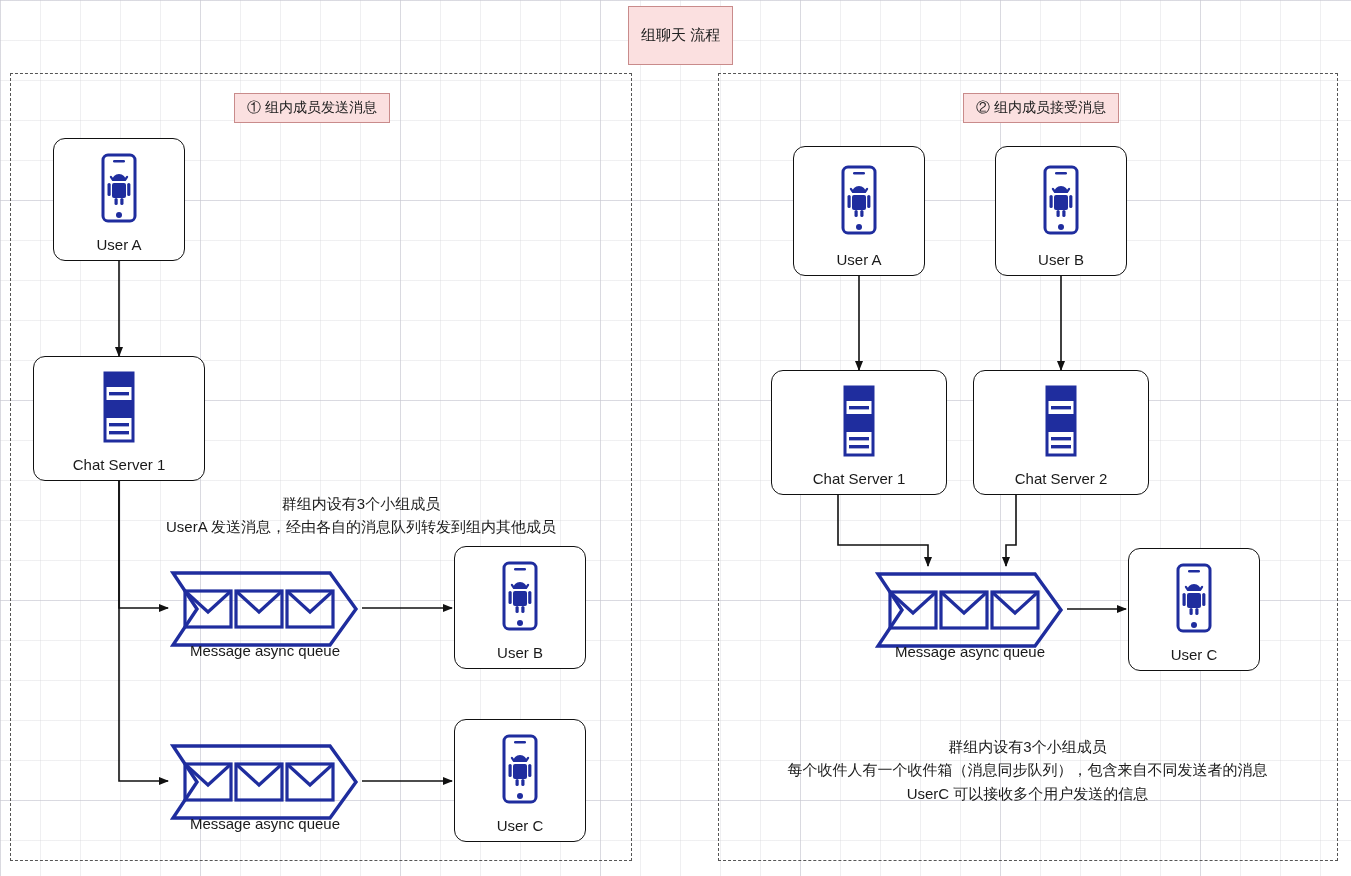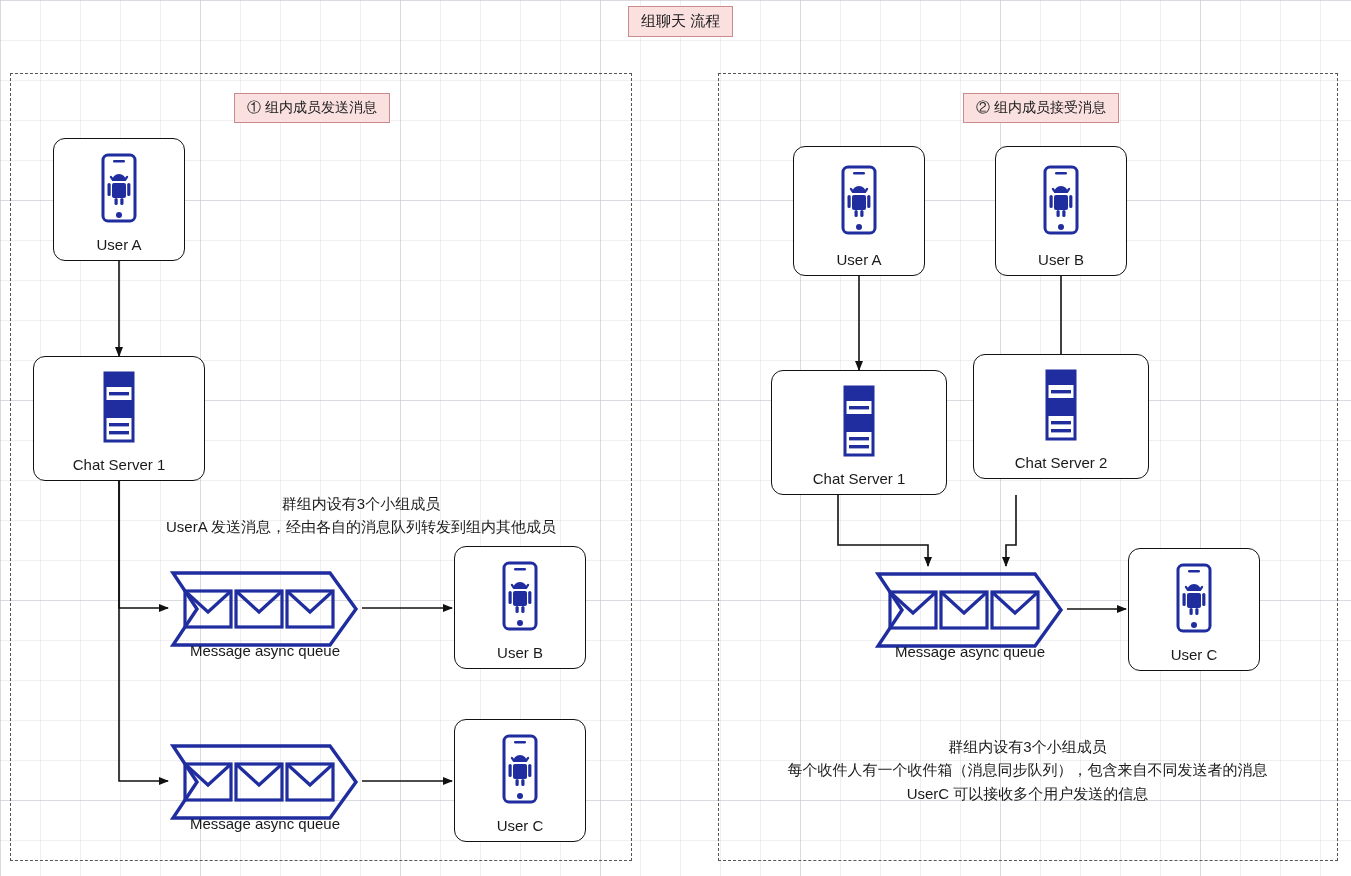--- a/index.html
+++ b/index.html
@@ -35,21 +35,21 @@
       linear-gradient(to right, rgba(200,200,210,0.55) 1px, transparent 1px),
       linear-gradient(to bottom, rgba(200,200,210,0.55) 1px, transparent 1px);
     background-size: 200px 200px;
     pointer-events: none;
   }
 
   .title-box {
     position: absolute;
     left: 628px;
     top: 6px;
-    padding: 5px 12px;
+    padding: 19px 12px;
     background: #fbe0e0;
     border: 1px solid #c98b8b;
     font-size: 15px;
     color: #202020;
     white-space: nowrap;
   }
 
   .panel {
     position: absolute;
     border: 1px dashed #555;
@@ -334,21 +334,21 @@
         <rect x="8" y="2" width="28" height="14" fill="#1f2d9e"></rect>
         <rect x="12" y="21" width="20" height="3.4" fill="#1f2d9e"></rect>
         <rect x="8" y="29" width="28" height="18" fill="#1f2d9e"></rect>
         <rect x="12" y="52" width="20" height="3.4" fill="#1f2d9e"></rect>
         <rect x="12" y="60" width="20" height="3.4" fill="#1f2d9e"></rect>
       </svg>
     </span>
     <span class="node-label">Chat Server 1</span>
   </div>
 
-  <div class="node" style="left:973px; top:354px; width:176px; height:125px;">
+  <div class="node" style="left:973px; top:370px; width:176px; height:125px;">
     <span class="glyph">
       <svg width="44" height="72" viewBox="0 0 44 72">
         <rect x="8" y="2" width="28" height="68" fill="none" stroke="#1f2d9e" stroke-width="3"></rect>
         <rect x="8" y="2" width="28" height="14" fill="#1f2d9e"></rect>
         <rect x="12" y="21" width="20" height="3.4" fill="#1f2d9e"></rect>
         <rect x="8" y="29" width="28" height="18" fill="#1f2d9e"></rect>
         <rect x="12" y="52" width="20" height="3.4" fill="#1f2d9e"></rect>
         <rect x="12" y="60" width="20" height="3.4" fill="#1f2d9e"></rect>
       </svg>
     </span>

